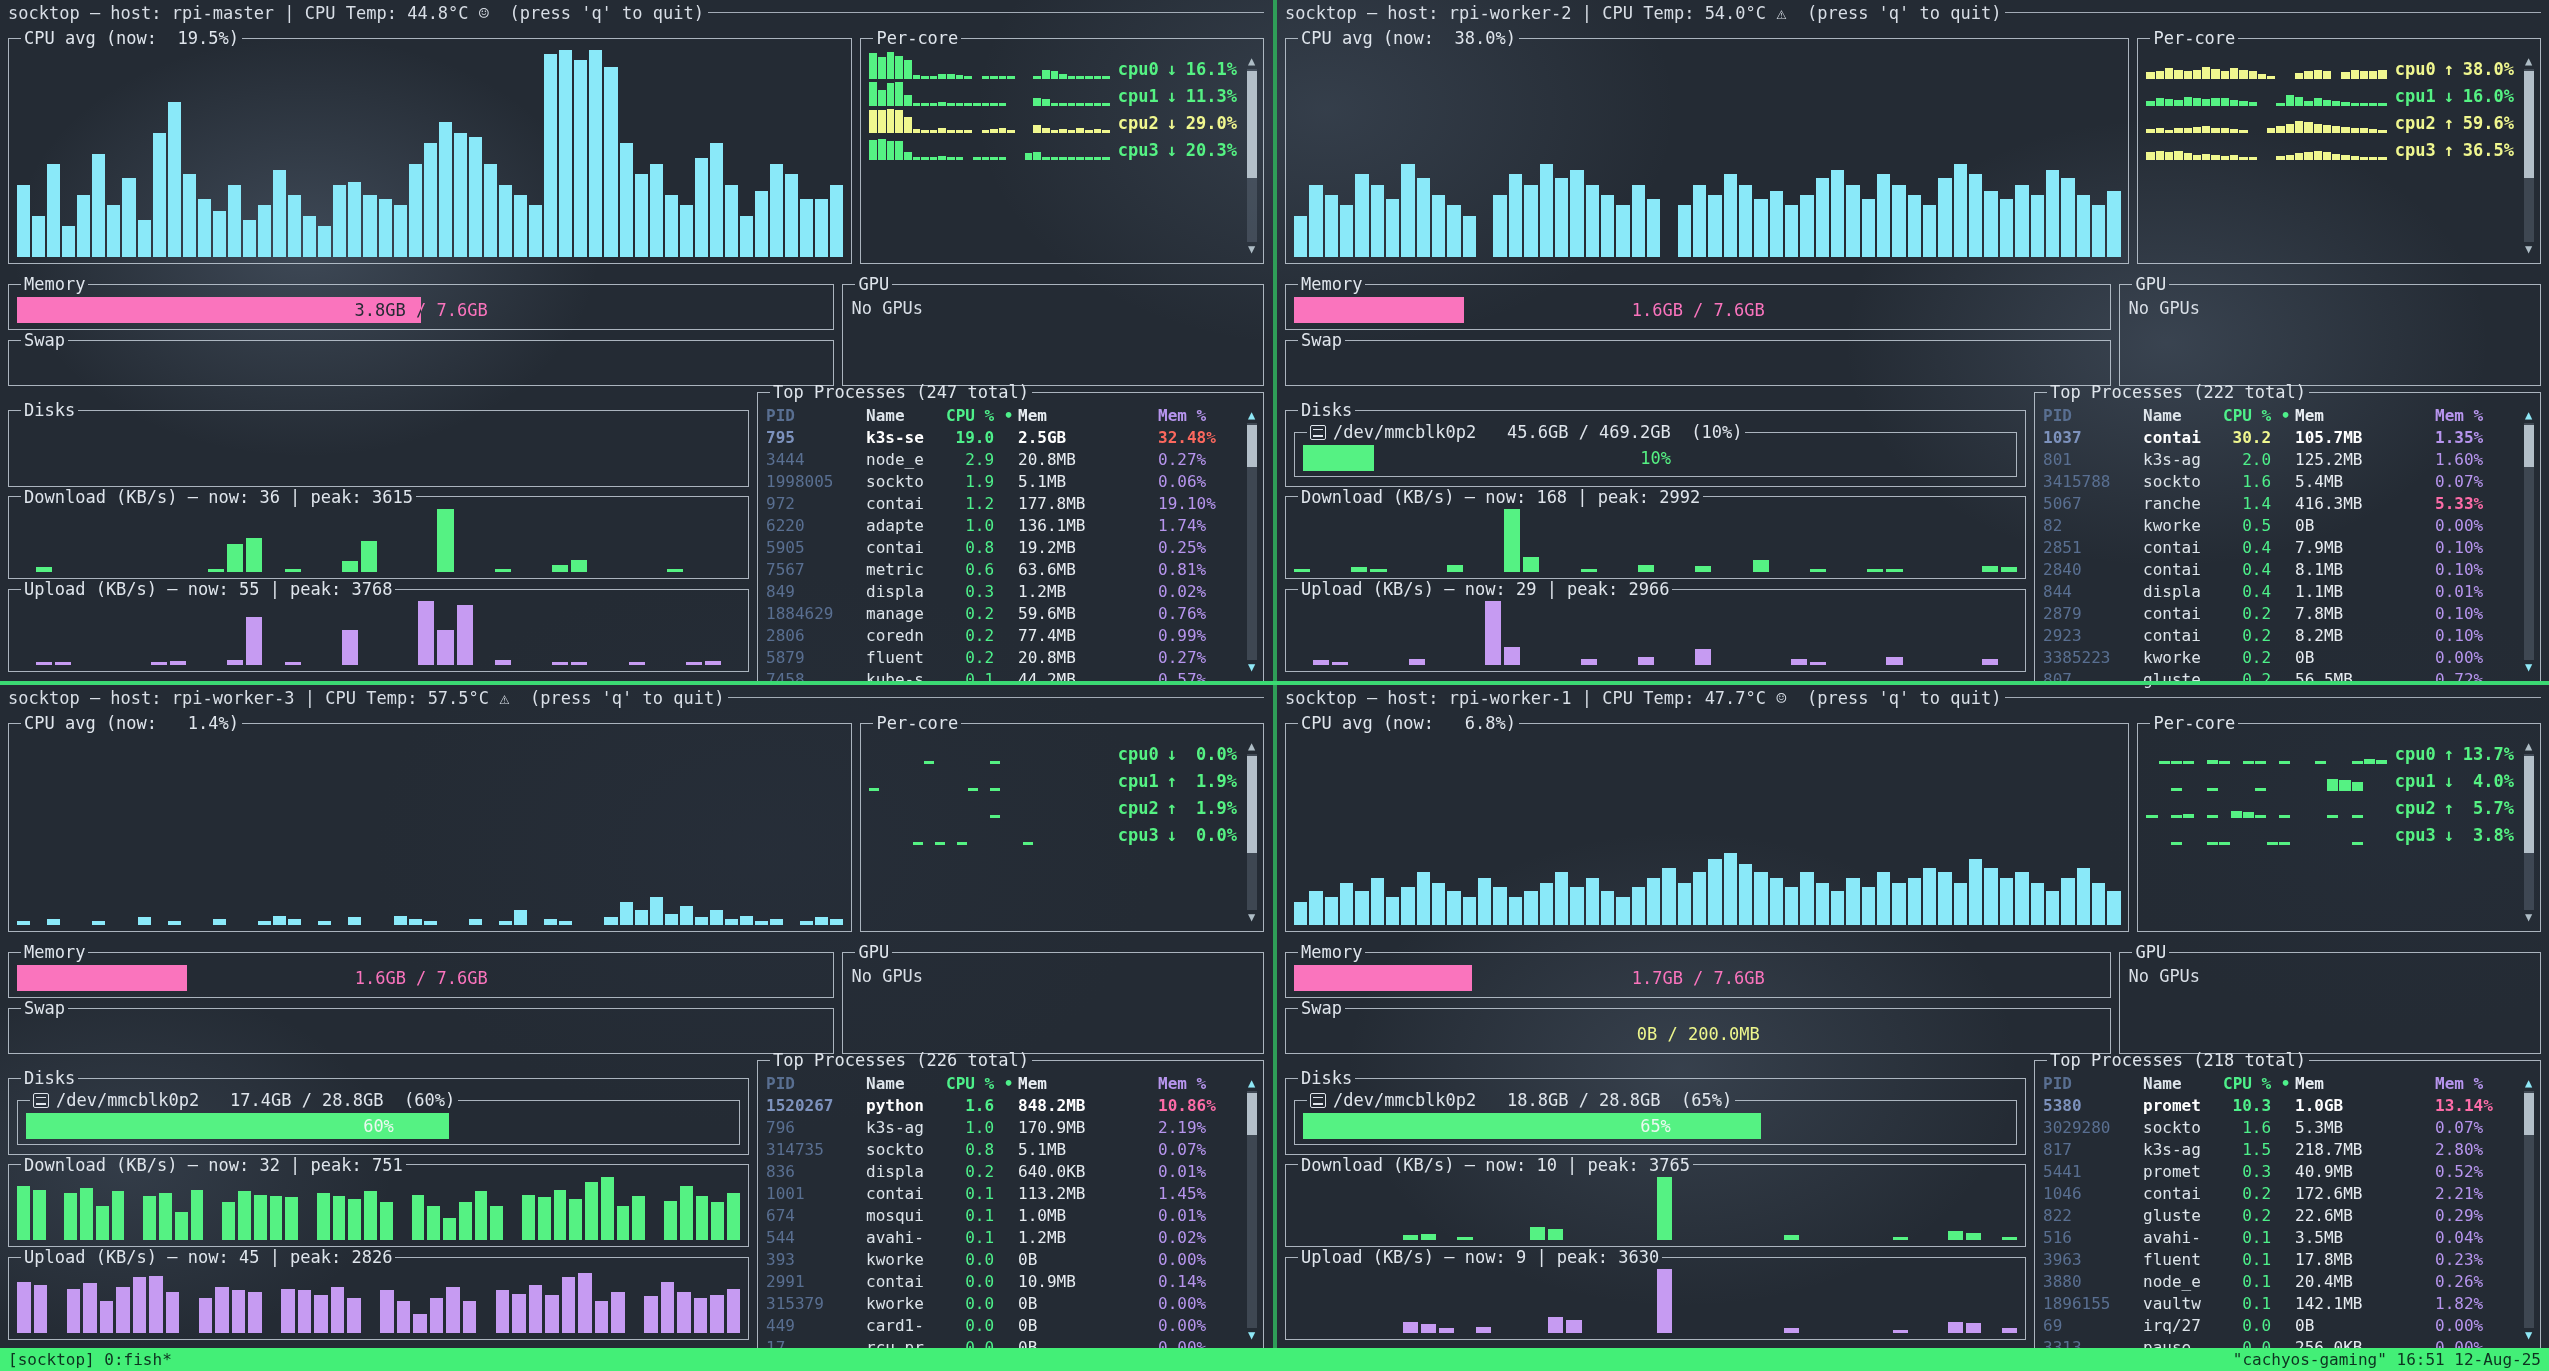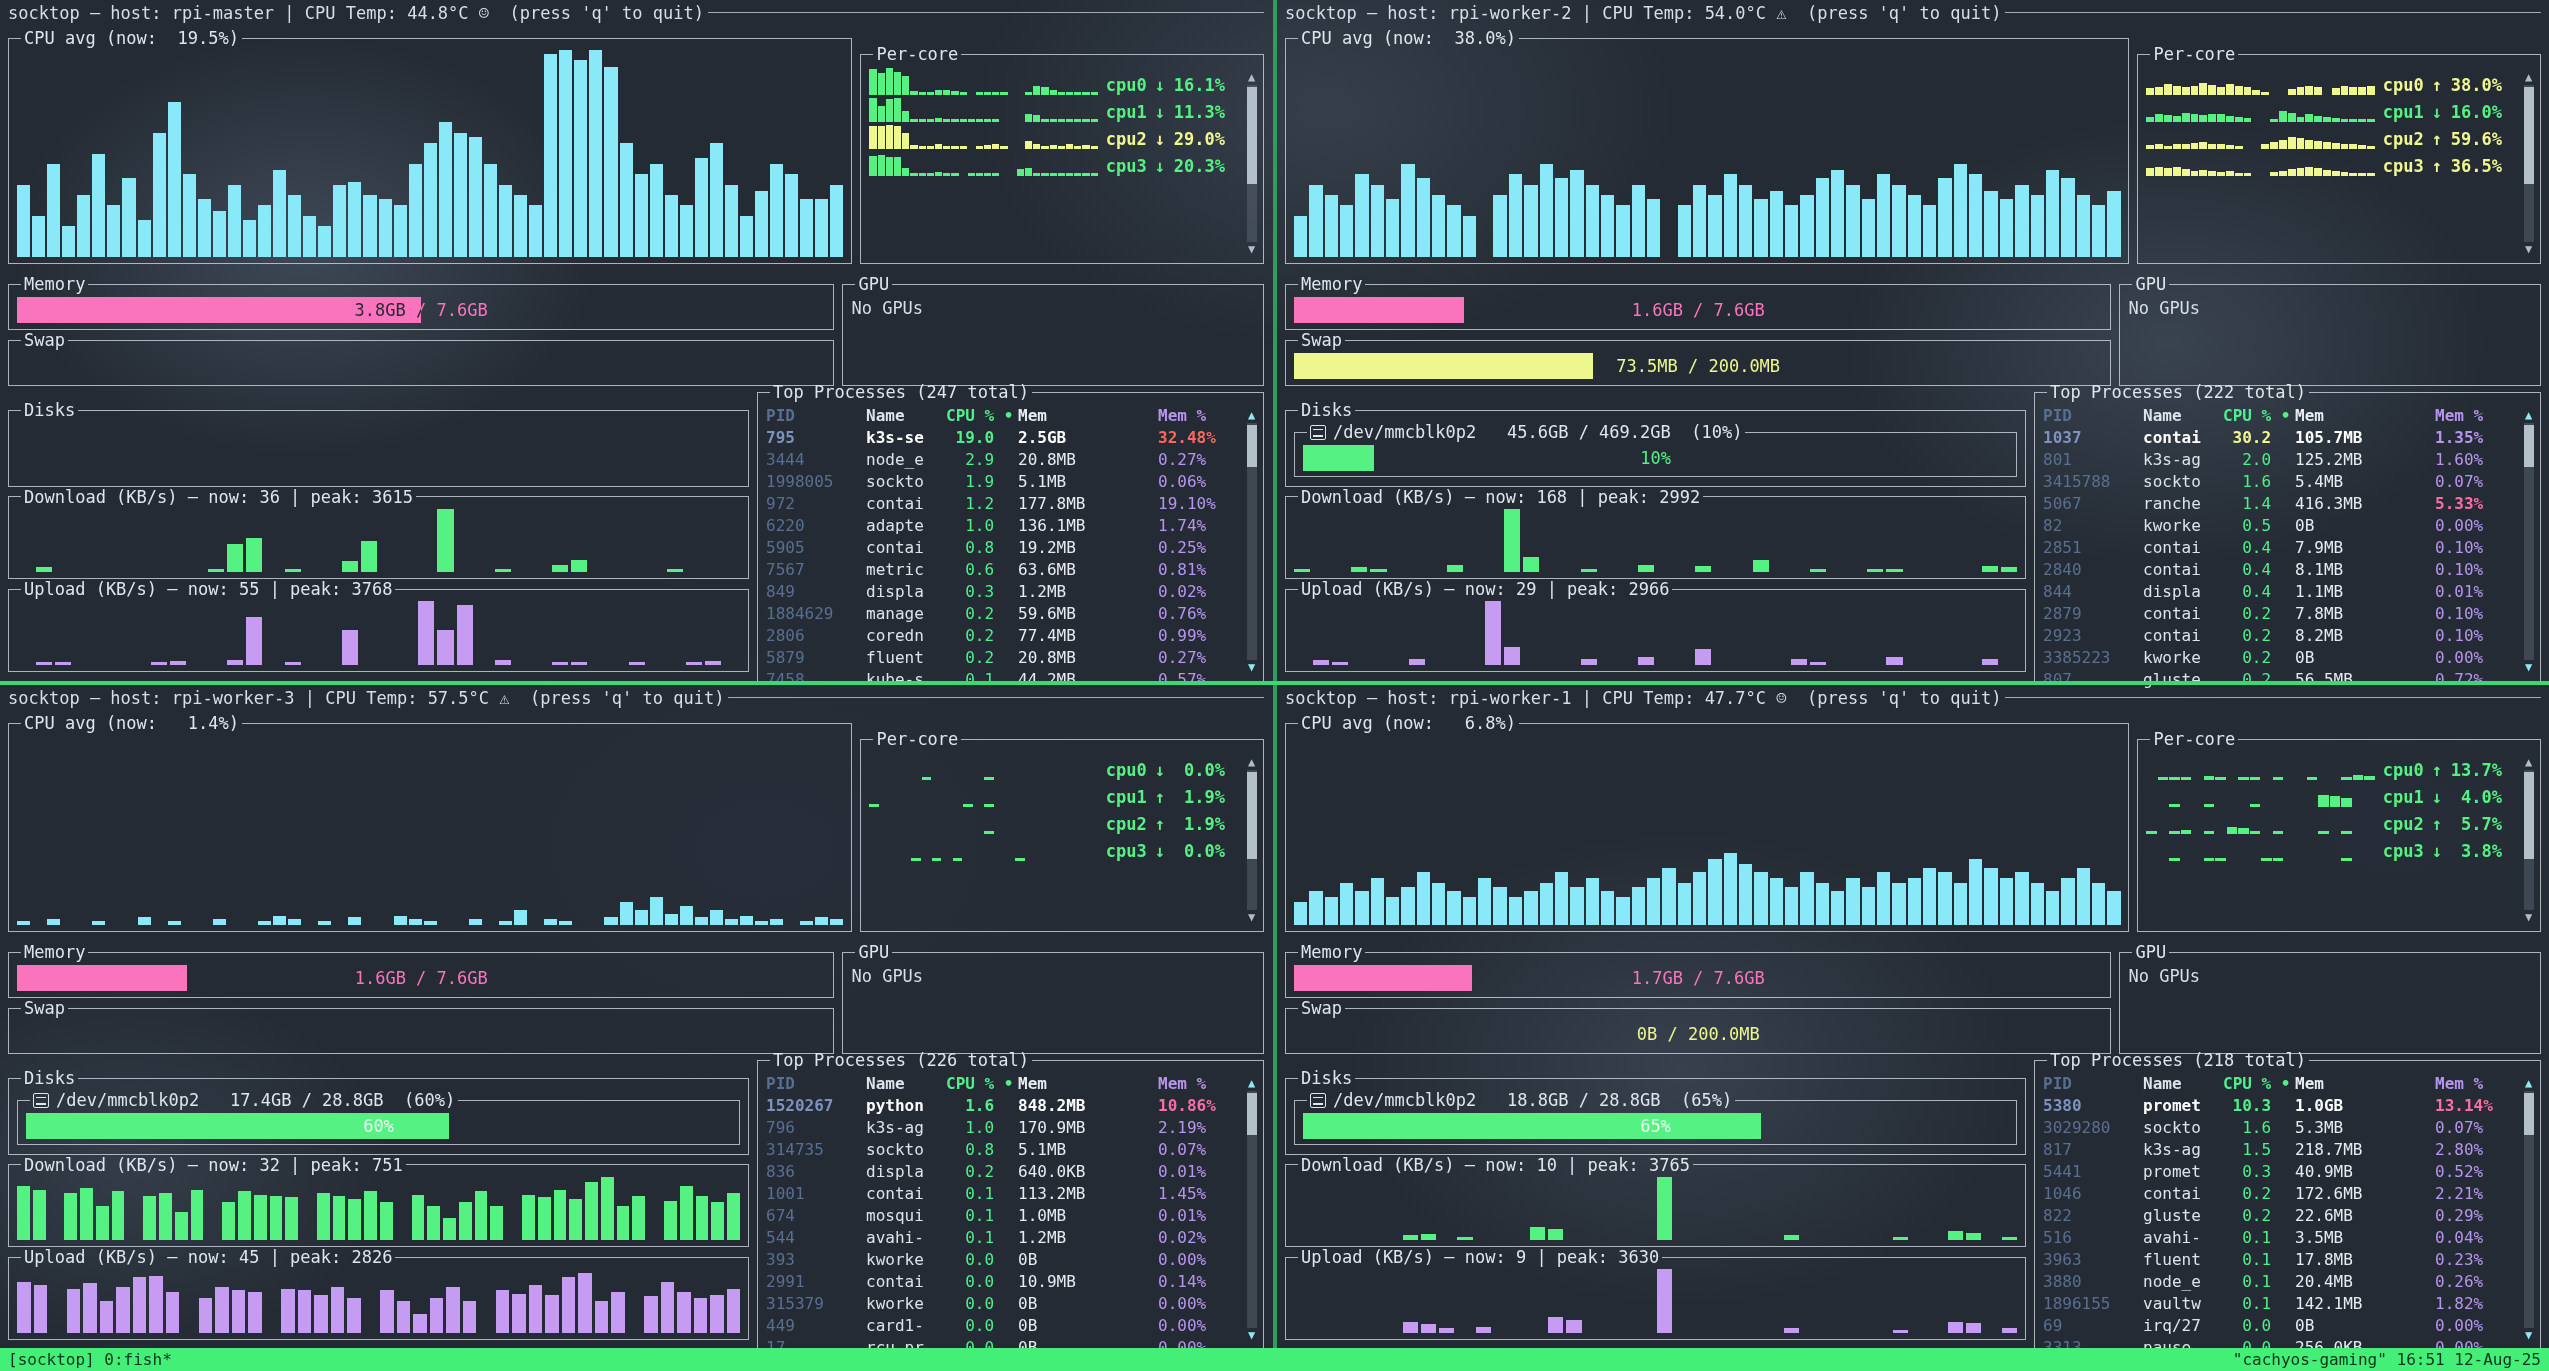--- a/index.html
+++ b/index.html
@@ -23,21 +23,21 @@
 
   .pane{position:relative;display:flex;flex-direction:column;padding:2px 8px 8px 8px;min-height:0;}
   .pane-title{display:flex;align-items:center;height:21px;font-size:17px;color:#d8dee6;white-space:pre;}
   .pane-title .rule{flex:1;height:0;border-top:1px solid rgba(205,215,225,.75);margin-left:4px;}
 
   fieldset{border:1px solid rgba(205,215,225,.8);margin:0;padding:2px 8px 6px 8px;min-width:0;min-height:0;}
   legend{padding:0 3px;margin-left:4px;font-size:17px;color:#dfe5ec;white-space:pre;}
 
   .row-charts{display:flex;gap:8px;flex:1;min-height:150px;margin-top:5px;}
   .cpu-panel{width:65.8%;display:flex;}
-  .percore-panel{flex:1;position:relative;padding-right:38px;margin-top:16px;}
+  .percore-panel{flex:1;position:relative;padding-right:26px;}
   .row-mid{display:flex;gap:8px;height:112px;margin-top:10px;}
   .mid-left{width:65.8%;display:flex;flex-direction:column;justify-content:space-between;}
   .mem-panel,.swap-panel{height:49px;display:flex;}
   .gpu-panel{flex:1;}
   .gpu-text{font-size:17px;color:#d8dee6;padding:2px 0 0 0;}
   .row-bottom{display:flex;gap:8px;height:272px;margin-top:14px;}
   .bot-left{width:59%;display:flex;flex-direction:column;justify-content:space-between;}
   .disks-panel{height:82px;}
   .net-panel{height:88px;display:flex;}
   .bot-right{flex:1;}
@@ -754,26 +754,20 @@
           <legend>Memory</legend>
           <div class="gauge g-mem">
             <div class="gauge-outer"><span>1.6GB / 7.6GB</span></div>
             <div class="gauge-fill" style="width: 21%;">
               <div class="gauge-inner" style="width: 808px;"></div>
             </div>
           </div>
         </fieldset>
         <fieldset class="swap-panel">
           <legend>Swap</legend>
-          <div class="gauge g-swap">
-            <div class="gauge-outer"><span>73.5MB / 200.0MB</span></div>
-            <div class="gauge-fill" style="width: 37%;">
-              <div class="gauge-inner" style="width: 808px;"></div>
-            </div>
-          </div>
         </fieldset>
       </div>
       <fieldset class="gpu-panel">
         <legend>GPU</legend>
         <div class="gpu-text">No GPUs</div>
       </fieldset>
     </div>
 
     <div class="row-bottom">
       <div class="bot-left">

